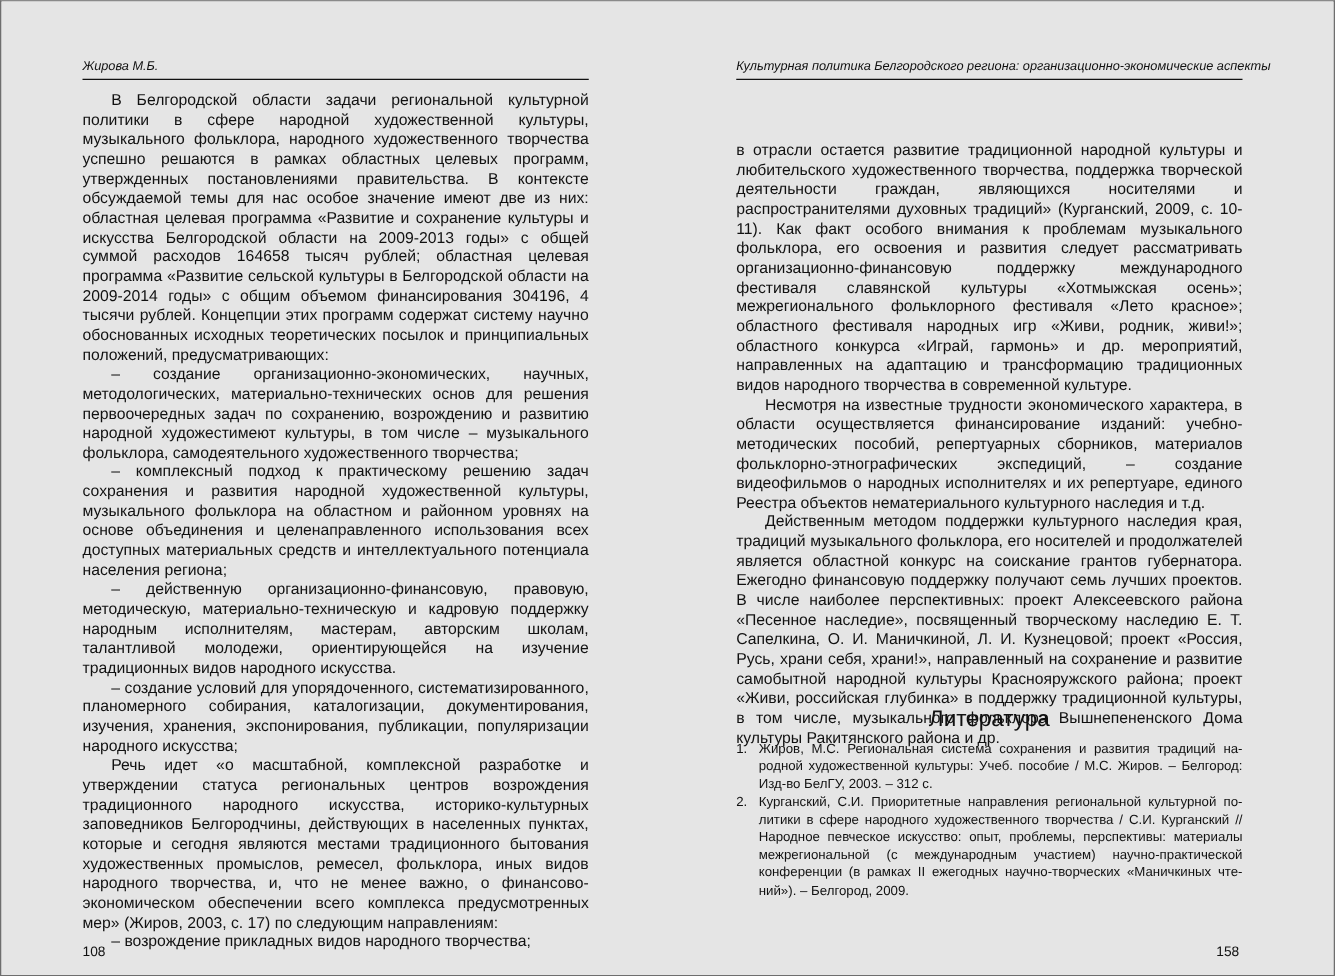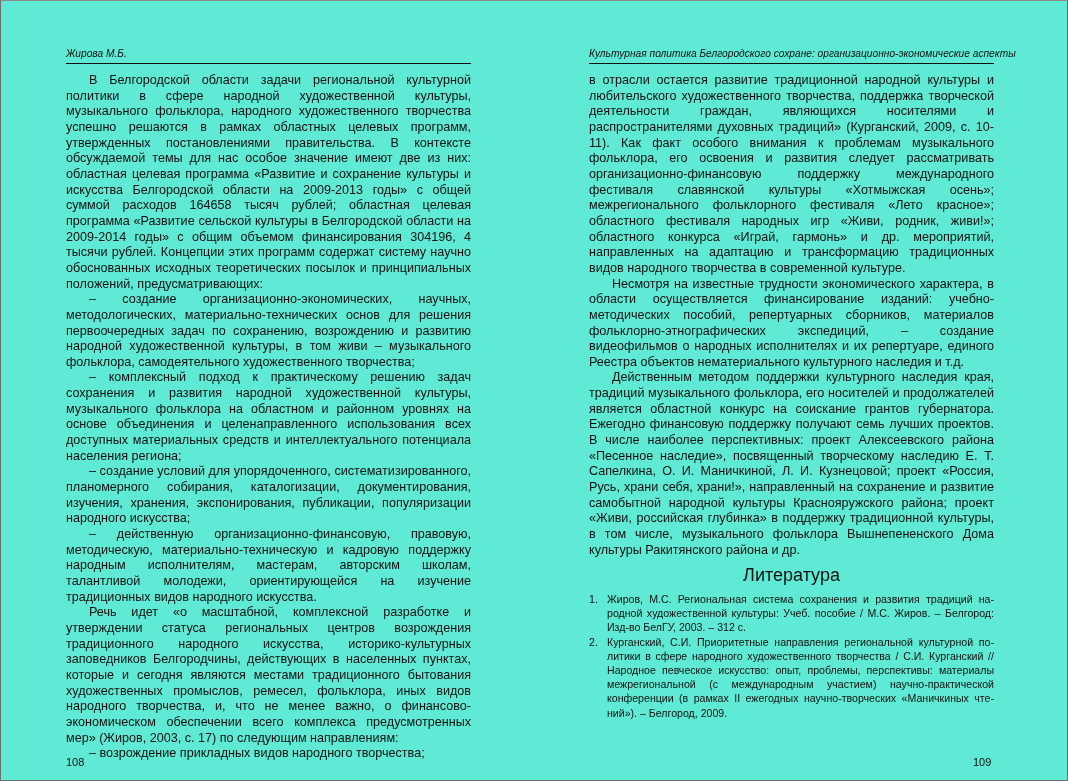--- a/index.html
+++ b/index.html
@@ -7,21 +7,21 @@
       width: 1068px; height: 781px; overflow: hidden;
       background: #ffffff;
       font-family: "Liberation Sans", sans-serif;
       color: #111;
     }
     .spread {
       position: absolute; left: 0; top: 0;
       width: 1066px; height: 779px;
       border: 1px solid #6e6e6e;
       border-top-color: #8a8a8a;
-      background: #5eead4;
+      background: #e5e5e5;
     }
     .page {
       position: absolute; top: 0; height: 779px;
     }
     .page.left { left: 0; width: 534px; }
     .page.right { left: 534px; width: 532px; }
     .running-head {
       position: absolute; top: 47px;
       font-size: 10.2px; font-style: italic;
       line-height: 12px;
@@ -35,21 +35,21 @@
       position: absolute; top: 72px;
       width: 405px;
       font-size: 12.6px;
       line-height: 15.65px;
       text-align: justify;
       hyphens: manual;
     }
     .left .body-text { left: 65px; }
     .right .body-text { left: 54px; }
     .body-text p { margin: 0; text-indent: 23px; }
-    .body-text p.cont { text-indent: 0; }
+    .body-text p.cont { text-indent: 0; margin-top: 40px; }
     .lit-title {
       position: absolute; top: 564px; left: 54px; width: 405px;
       text-align: center; font-size: 18px;
     }
     .refs {
       position: absolute; top: 591px; left: 54px; width: 405px;
       margin: 0; padding: 0; list-style: none;
       font-size: 10.6px; line-height: 14.2px;
     }
     .refs li { position: relative; padding-left: 18px; text-align: justify; }
@@ -62,45 +62,45 @@
   </style>
 </head>
 <body>
 
 <div class="spread">
 
   <div class="page left">
     <div class="running-head">Жирова М.Б.</div>
     <div class="body-text">
       <p>В Белгородской области задачи региональной культурной политики в сфере народной художественной культуры, музыкального фолькло­ра, народного художественного творчества успешно решаются в рам­ках областных целевых программ, утвержденных постановлениями правительства. В контексте обсуждаемой темы для нас особое зна­чение имеют две из них: областная целевая программа «Развитие и сохранение культуры и искусства Белгородской области на 2009-2013 годы» с общей суммой расходов 164658 тысяч рублей; областная це­левая программа «Развитие сельской культуры в Белгородской облас­ти на 2009-2014 годы» с общим объемом финансирования 304196, 4 тысячи рублей. Концепции этих программ содержат систему научно обоснованных исходных теоретических посылок и принципиальных по­ложений, предусматривающих:</p>
-      <p>– создание организационно-экономических, научных, методологи­ческих, материально-технических основ для решения первоочередных задач по сохранению, возрождению и развитию народной художест­венной культуры, в том живи – музыкального фольклора, самоде­ятельного художественного творчества;</p>
+      <p>– создание организационно-экономических, научных, методологи­ческих, материально-технических основ для решения первоочередных задач по сохранению, возрождению и развитию народной художест­имеют культуры, в том числе – музыкального фольклора, самоде­ятельного художественного творчества;</p>
       <p>– комплексный подход к практическому решению задач сохране­ния и развития народной художественной культуры, музыкального фольклора на областном и районном уровнях на основе объединения и целенаправленного использования всех доступных материальных средств и интеллектуального потенциала населения региона;</p>
+      <p>– действенную организационно-финансовую, правовую, методичес­кую, материально-техническую и кадровую поддержку народным испол­нителям, мастерам, авторским школам, талантливой молодежи, ориен­тирующейся на изучение традиционных видов народного искусства.</p>
       <p>– создание условий для упорядоченного, систематизированного, пла­номерного собирания, каталогизации, документирования, изучения, хране­ния, экспонирования, публикации, популяризации народного искусства;</p>
-      <p>– действенную организационно-финансовую, правовую, методичес­кую, материально-техническую и кадровую поддержку народным испол­нителям, мастерам, авторским школам, талантливой молодежи, ориен­тирующейся на изучение традиционных видов народного искусства.</p>
       <p>Речь идет «о масштабной, комплексной разработке и утверждении статуса региональных центров возрождения традиционного народно­го искусства, историко-культурных заповедников Белгородчины, дейс­твующих в населенных пунктах, которые и сегодня являются места­ми традиционного бытования художественных промыслов, ремесел, фольклора, иных видов народного творчества, и, что не менее важно, о финансово-экономическом обеспечении всего комплекса предусмот­ренных мер» (Жиров, 2003, с. 17) по следующим направлениям:</p>
       <p>– возрождение прикладных видов народного творчества;</p>
 
     </div>
     <div class="page-num">108</div>
   </div>
 
   <div class="page right">
-    <div class="running-head">Культурная политика Белгородского сохране: организационно-экономические аспекты</div>
+    <div class="running-head">Культурная политика Белгородского региона: организационно-экономические аспекты</div>
     <div class="body-text">
       <p class="cont">в отрасли остается развитие традиционной народной культуры и люби­тельского художественного творчества, поддержка творческой деятель­ности граждан, являющихся носителями и распространителями духов­ных традиций» (Курганский, 2009, с. 10-11). Как факт особого внимания к проблемам музыкального фольклора, его освоения и развития следует рассматривать организационно-финансовую поддержку международного фестиваля славянской культуры «Хотмыжская осень»; межрегионального фольклорного фестиваля «Лето красное»; областного фестиваля народ­ных игр «Живи, родник, живи!»; областного конкурса «Играй, гармонь» и др. мероприятий, направленных на адаптацию и трансформацию тради­ционных видов народного творчества в современной культуре.</p>
       <p>Несмотря на известные трудности экономического характера, в об­ласти осуществляется финансирование изданий: учебно-методических пособий, репертуарных сборников, материалов фольклорно-этногра­фических экспедиций, – создание видеофильмов о народных испол­нителях и их репертуаре, единого Реестра объектов нематериального культурного наследия и т.д.</p>
       <p>Действенным методом поддержки культурного наследия края, тра­диций музыкального фольклора, его носителей и продолжателей яв­ляется областной конкурс на соискание грантов губернатора. Ежегод­но финансовую поддержку получают семь лучших проектов. В числе наиболее перспективных: проект Алексеевского района «Песенное наследие», посвященный творческому наследию Е. Т. Сапелкина, О. И. Маничкиной, Л. И. Кузнецовой; проект «Россия, Русь, храни себя, храни!», направленный на сохранение и развитие самобытной народной культуры Краснояружского района; проект «Живи, российская глубинка» в поддержку традиционной культуры, в том числе, музыкального фоль­клора Вышнепененского Дома культуры Ракитянского района и др.</p>
     </div>
     <div class="lit-title">Литература</div>
     <ol class="refs">
       <li>
         <span class="num">1.</span>
         <span>Жиров, М.С. Региональная система сохранения и развития традиций на­родной художественной культуры: Учеб. пособие / М.С. Жиров. – Белгород: Изд-во БелГУ, 2003. – 312 с.</span>
       </li>
       <li>
         <span class="num">2.</span>
         <span>Курганский, С.И. Приоритетные направления региональной культурной по­литики в сфере народного художественного творчества / С.И. Курганский // Народное певческое искусство: опыт, проблемы, перспективы: материа­лы межрегиональной (с международным участием) научно-практической конференции (в рамках II ежегодных научно-творческих «Маничкиных чте­ний»). – Белгород, 2009.</span>
       </li>
     </ol>
-    <div class="page-num">109</div>
+    <div class="page-num">158</div>
   </div>
 
 </div>
 
 </body></html>

